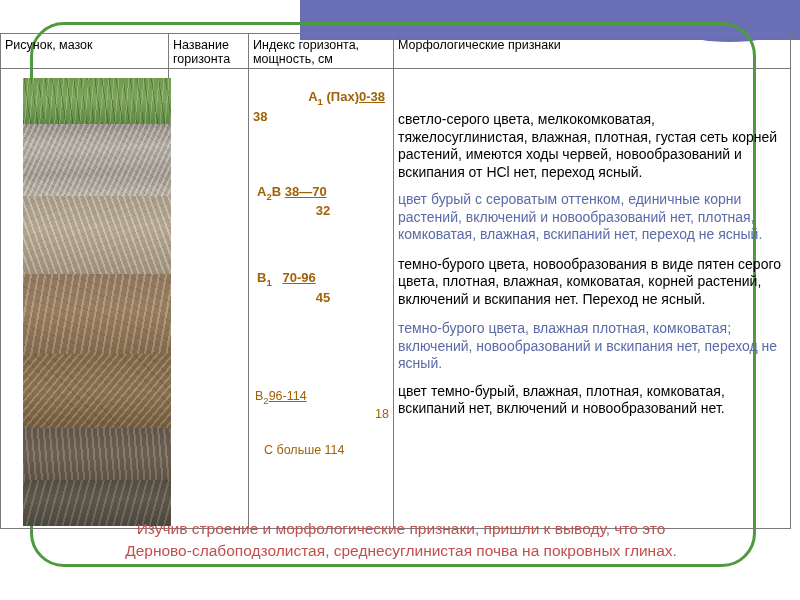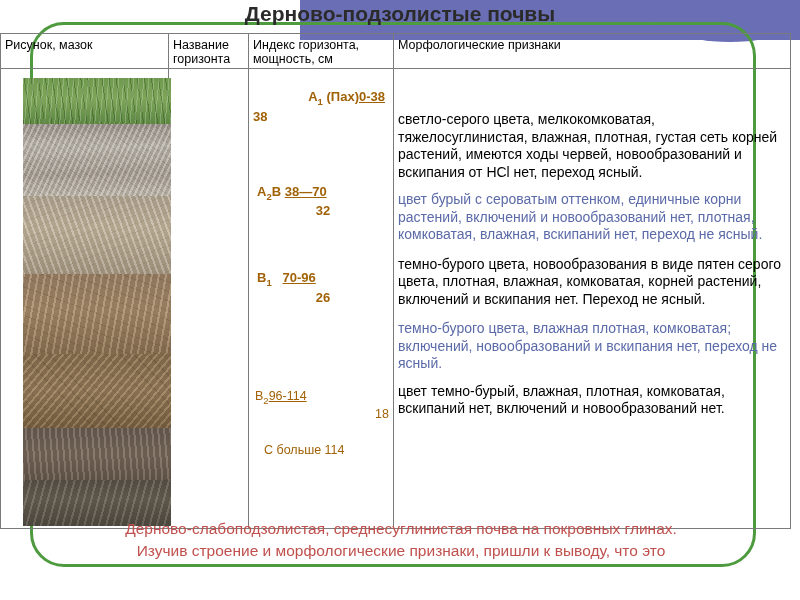--- a/index.html
+++ b/index.html
@@ -190,21 +190,20 @@
   .conclusion span { display:block; }
 </style>
 </head>
 <body>
 
 <div id="slide">
 
   <div class="deco-band"></div>
   <div class="deco-band-round"></div>
 
-  <div class="title">Дерново-подзолистые почвы</div>
 
   <table class="tbl">
     <colgroup>
       <col class="col-pic">
         <col class="col-name">
         <col class="col-index">
         <col class="col-morph">
     </colgroup>
     <tbody>
       <tr class="hdr">
@@ -245,21 +244,21 @@
               <span class="u">38—70</span></b>
             </span>
             <b class="val">32</b>
           </div>
 
           <div class="idx-block idx-b1">
             <span class="idx-row">
               <b><span>В</span><span class="sub">1</span>
               &nbsp;&nbsp;<span class="u">70-96</span></b>
             </span>
-            <b class="val">26</b>
+            <b class="val">45</b>
           </div>
 
           <div class="idx-block idx-b2">
             <span class="idx-row">
               <span>В</span><span class="sub">2</span><span class="u">96-114</span>
             </span>
             <span class="val">18</span>
           </div>
 
           <div class="idx-block idx-c">
@@ -274,17 +273,17 @@
           <p class="morph-p m4">темно-бурого цвета, влажная плотная, комковатая; включений, новообразований и вскипания нет, переход не ясный.</p>
           <p class="morph-p m5">цвет темно-бурый, влажная, плотная, комковатая, вскипаний нет, включений и новообразований нет.</p>
         </td>
       </tr>
     </tbody>
   </table>
 
   <div class="green-frame"></div>
 
   <div class="conclusion">
+    <span>Изучив строение и морфологические признаки, пришли к выводу, что это</span>
     <span>Дерново-слабоподзолистая, среднесуглинистая почва на покровных глинах.</span>
-    <span>Изучив строение и морфологические признаки, пришли к выводу, что это</span>
   </div>
 
 </div>
 
 </body></html>

